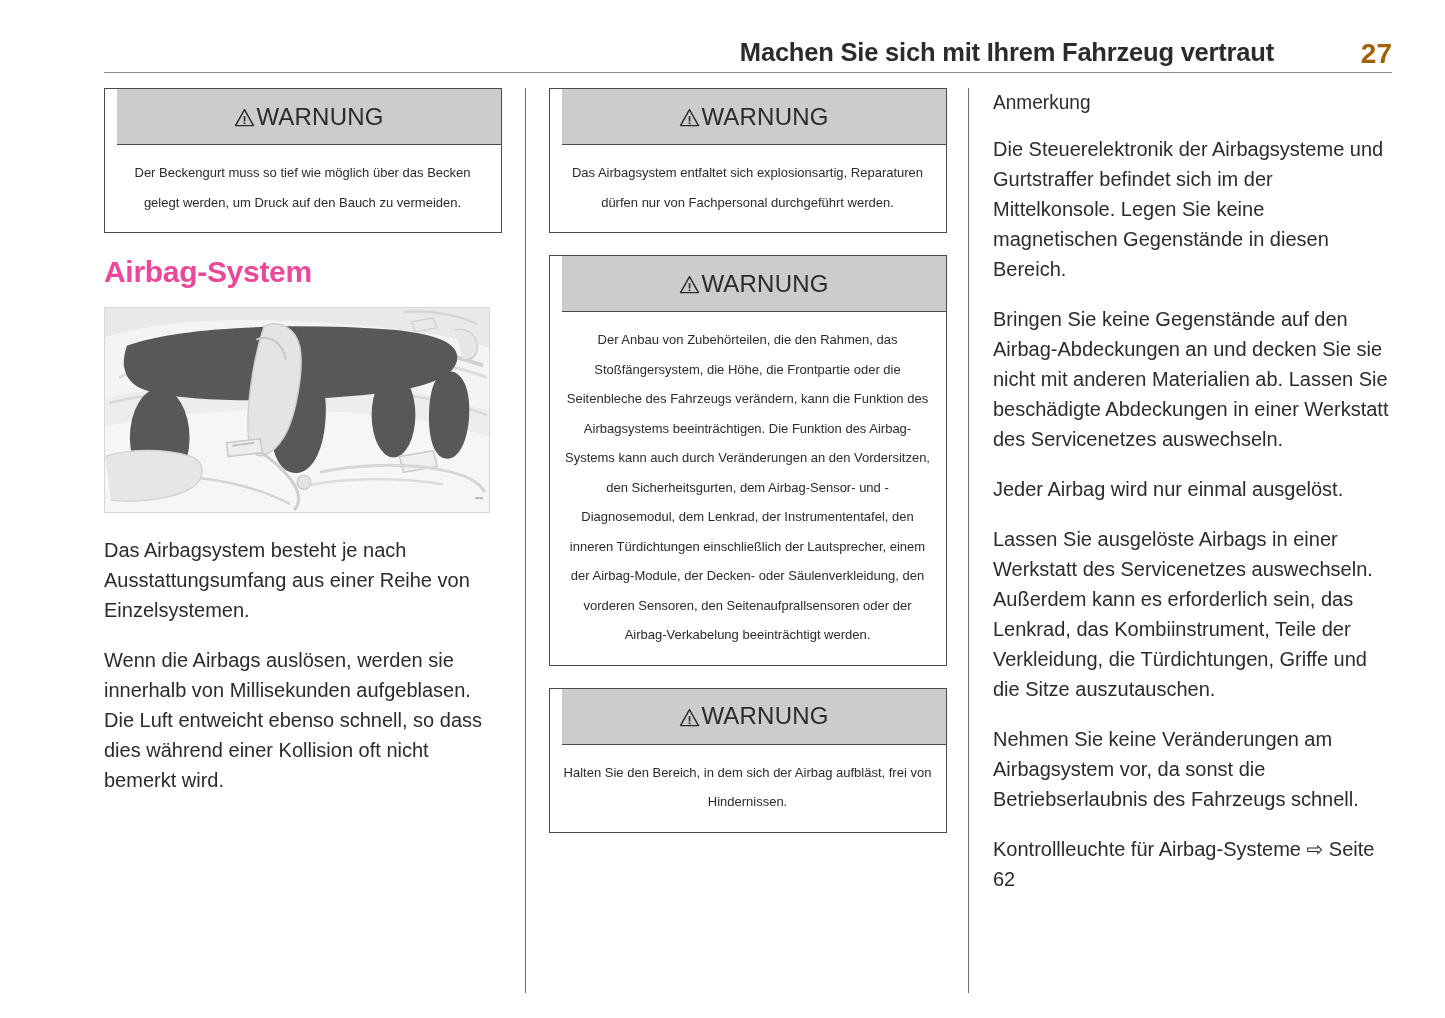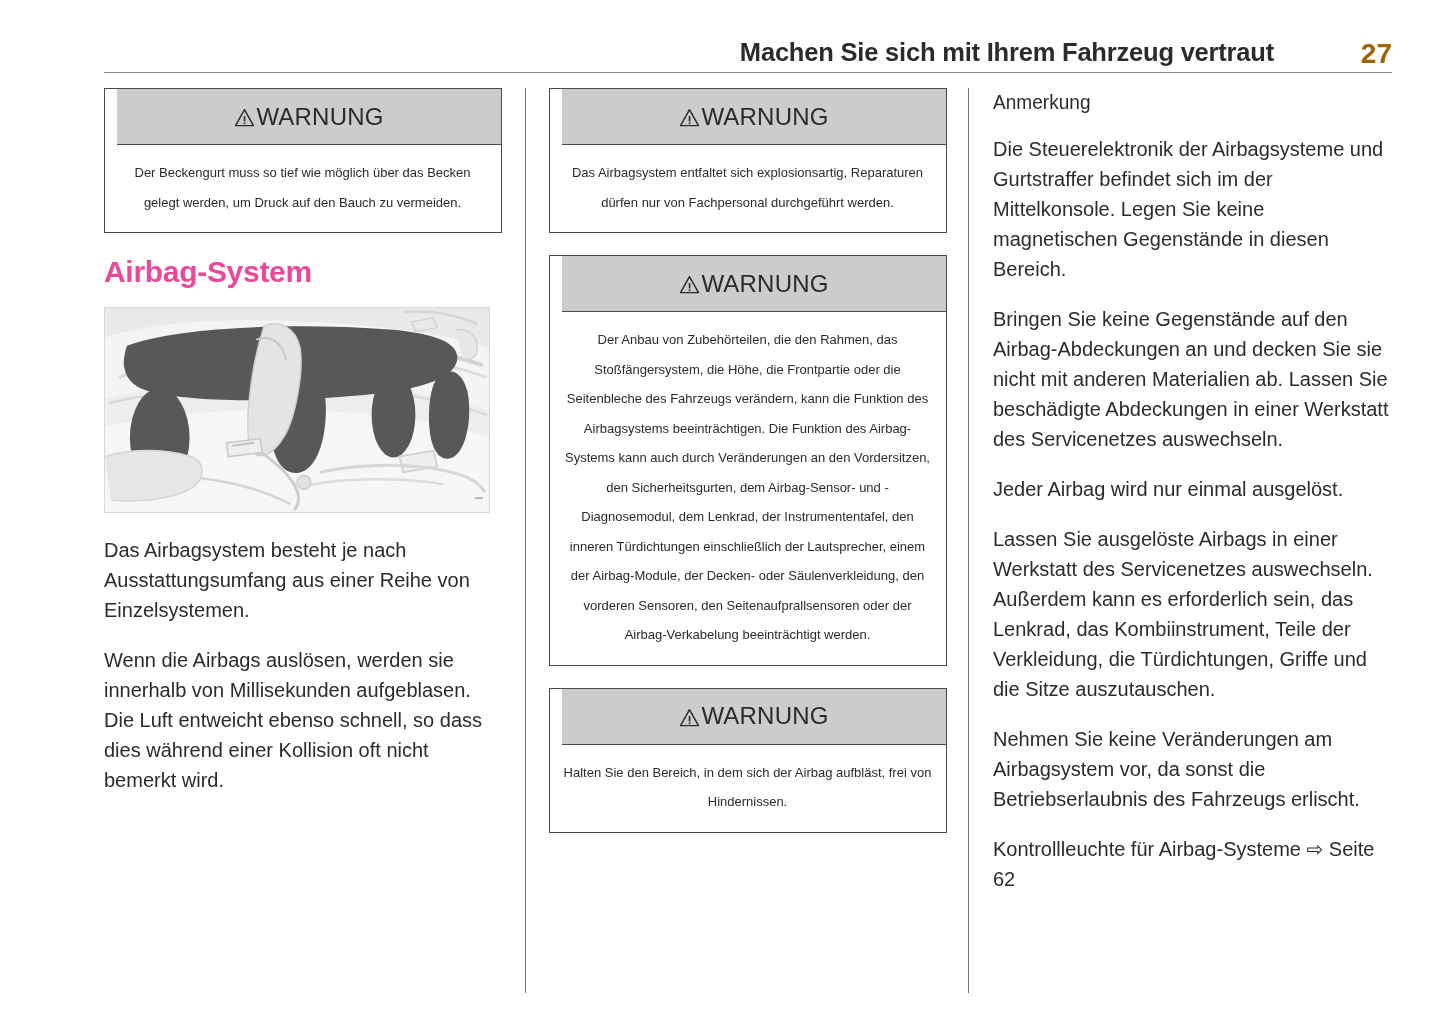--- a/index.html
+++ b/index.html
@@ -307,18 +307,18 @@
       </div>
 
     </div>
 
     <div class="col col-3">
       <div class="note-heading">Anmerkung</div>
       <p class="body-para">Die Steuerelektronik der Airbagsysteme und Gurtstraffer befindet sich im der Mittelkonsole. Legen Sie keine magnetischen Gegenstände in diesen Bereich.</p>
       <p class="body-para">Bringen Sie keine Gegenstände auf den Airbag-Abdeckungen an und decken Sie sie nicht mit anderen Materialien ab. Lassen Sie beschädigte Abdeckungen in einer Werkstatt des Servicenetzes auswechseln.</p>
       <p class="body-para">Jeder Airbag wird nur einmal ausgelöst.</p>
       <p class="body-para">Lassen Sie ausgelöste Airbags in einer Werkstatt des Servicenetzes auswechseln. Außerdem kann es erforderlich sein, das Lenkrad, das Kombiinstrument, Teile der Verkleidung, die Türdichtungen, Griffe und die Sitze auszutauschen.</p>
-      <p class="body-para">Nehmen Sie keine Veränderungen am Airbagsystem vor, da sonst die Betriebserlaubnis des Fahrzeugs erlischt.</p>
+      <p class="body-para">Nehmen Sie keine Veränderungen am Airbagsystem vor, da sonst die Betriebserlaubnis des Fahrzeugs schnell.</p>
       <p class="body-para">Kontrollleuchte für Airbag-Systeme ⇨ Seite 62</p>
     </div>
 
   </div>
 </div>
 
 </body></html>

